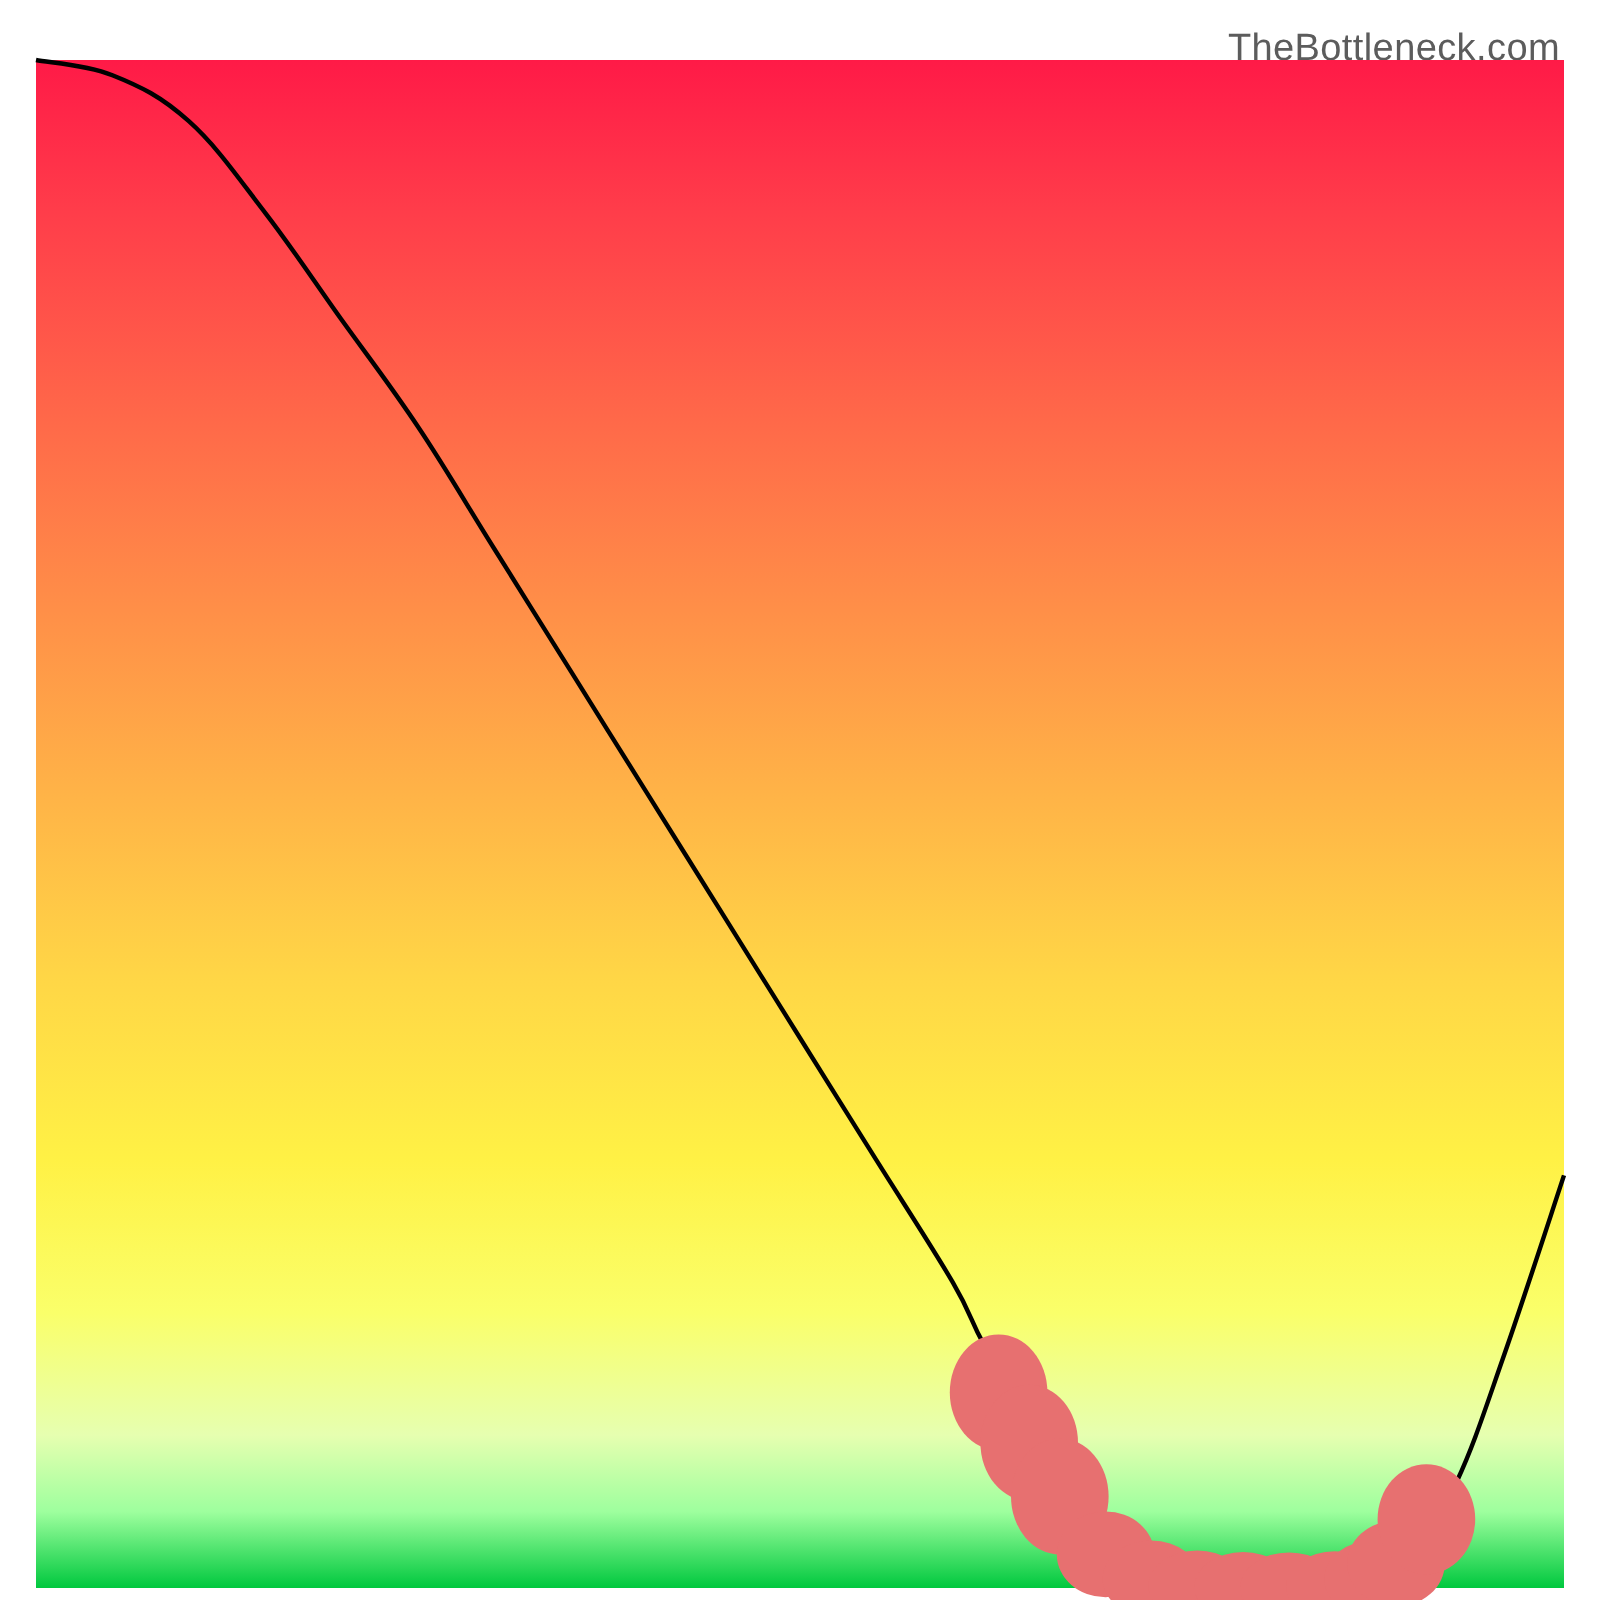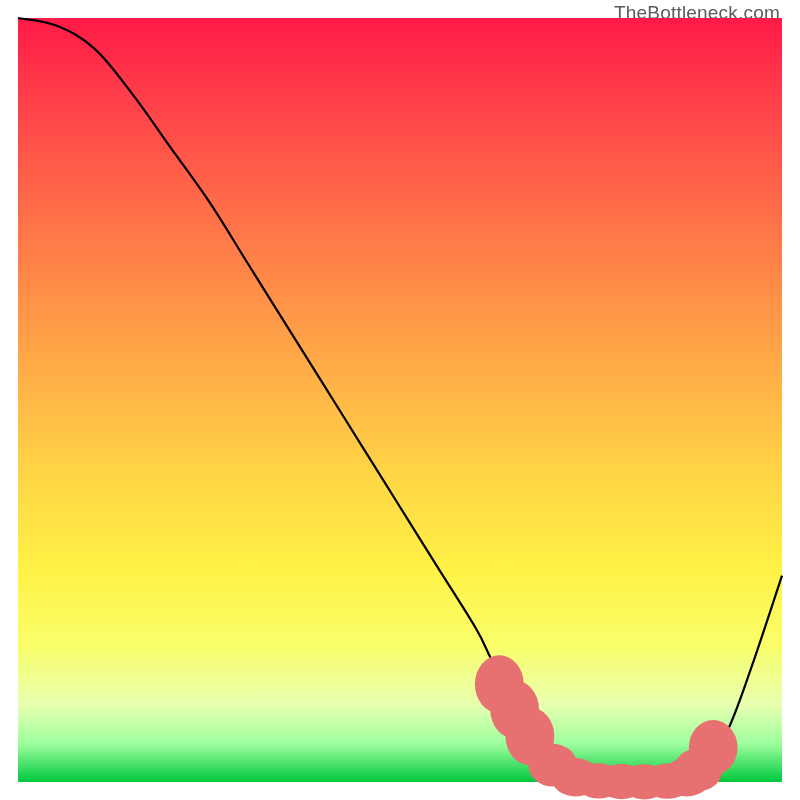--- a/index.html
+++ b/index.html
@@ -8,20 +8,21 @@
     width: 800px;
     height: 800px;
     overflow: hidden;
     font-family: Arial, Helvetica, sans-serif;
     background: #ffffff;
   }
   .chart-wrap {
     position: relative;
     width: 800px;
     height: 671px;
+    margin-top: 12px;
   }
   .plot-area {
     position: absolute;
     left: 18px;
     top: 18px;
     width: 764px;
     height: 764px;
     
     background: linear-gradient(
       to bottom,

